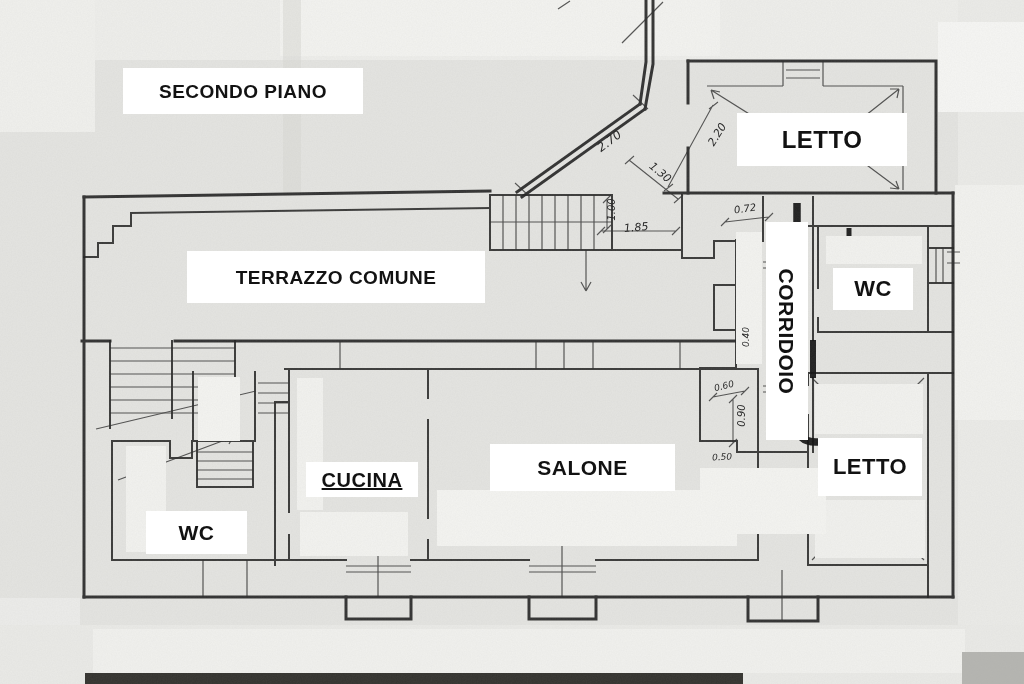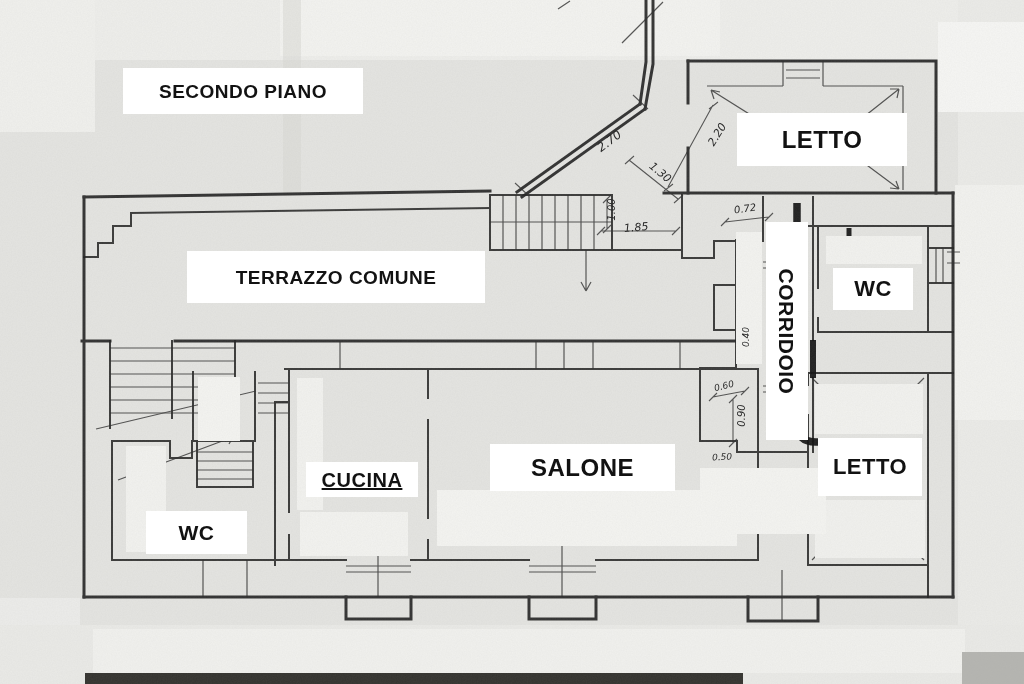--- a/index.html
+++ b/index.html
@@ -17,21 +17,21 @@
   .dim {
     position:absolute; color:#2a2a2a; white-space:nowrap;
     font-family:"DejaVu Sans", sans-serif; font-style:italic; font-weight:500;
   }
   #lbl-title        { left:123px; top:68px;  width:240px; height:46px; font-size:19px; }
   #lbl-terrazzo     { left:187px; top:251px; width:298px; height:52px; font-size:19px; }
   #lbl-letto-top    { left:737px; top:113px; width:170px; height:53px; font-size:24px; }
   #lbl-wc-right     { left:833px; top:268px; width:80px;  height:42px; font-size:22px; }
   #lbl-corridoio    { left:766px; top:222px; width:42px;  height:218px; font-size:21px; }
   #lbl-letto-bottom { left:818px; top:438px; width:104px; height:58px; font-size:22px; }
-  #lbl-salone       { left:490px; top:444px; width:185px; height:47px; font-size:24px; }
+  #lbl-salone       { left:490px; top:444px; width:185px; height:47px; font-size:21px; }
   #lbl-cucina       { left:306px; top:462px; width:112px; height:35px; font-size:20px;text-decoration:underline; }
   #lbl-wc-left      { left:146px; top:511px; width:101px; height:43px; font-size:21px; }
   #d-270 { left:596px; top:134px; font-size:12px; transform:rotate(-37deg); }
   #d-220 { left:705px; top:128px; font-size:11px; transform:rotate(-58deg); }
   #d-130 { left:648px; top:166px; font-size:11px; transform:rotate(40deg); }
   #d-100 { left:600px; top:204px; font-size:10px; transform:rotate(-90deg); }
   #d-185 { left:624px; top:221px; font-size:11px; transform:rotate(-5deg); }
   #d-072 { left:734px; top:203px; font-size:10px; transform:rotate(-8deg); }
   #d-040 { left:736px; top:332px; font-size:9px;  transform:rotate(-90deg); }
   #d-060 { left:714px; top:381px; font-size:9px;  transform:rotate(-14deg); }

